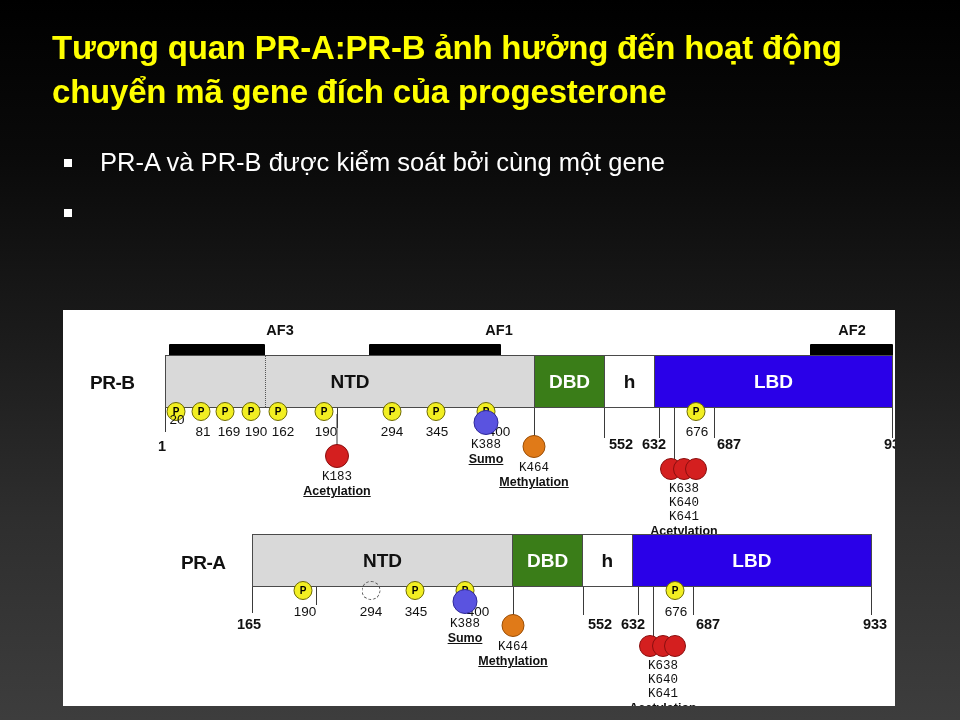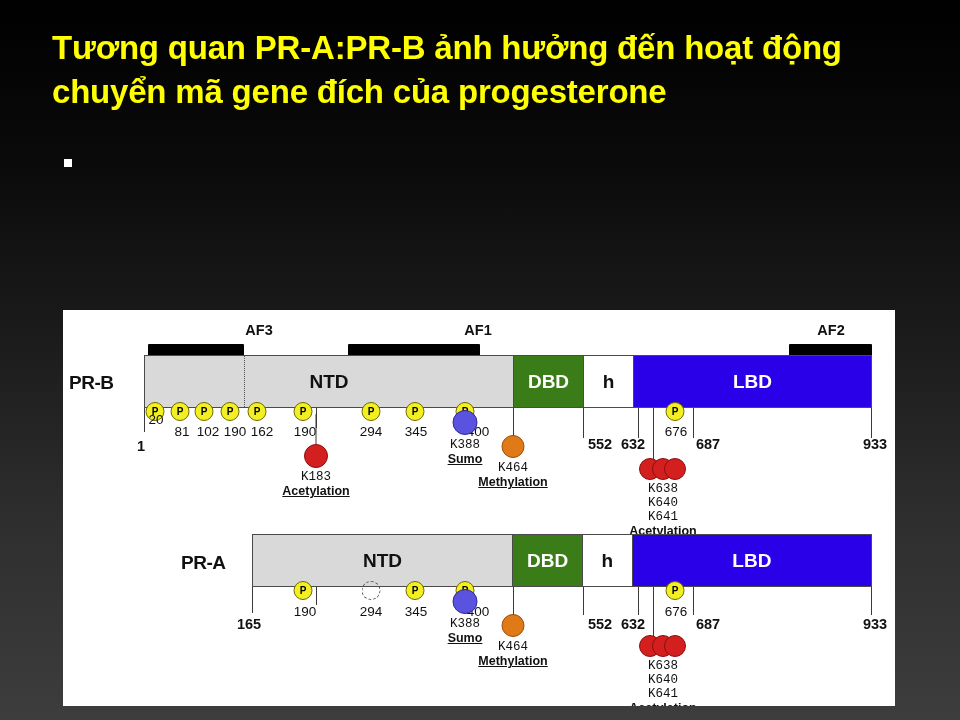--- a/index.html
+++ b/index.html
@@ -50,21 +50,21 @@
 
   
   #diagram-panel {
     position: absolute;
     left: 63px; top: 310px;
     width: 832px; height: 396px;
     background: #ffffff;
     overflow: hidden;
   }
   .pr-row { position: absolute; left: 0; width: 832px; }
-  #pr-b-row { top: 0; height: 212px; }
+  #pr-b-row { top: 0; height: 212px; margin-left: 21px; }
   #pr-a-row { top: 212px; height: 184px; }
 
   
   .row-label {
     position: absolute;
     font-weight: bold;
     color: #111;
     font-size: 19px;
     letter-spacing: -0.5px;
   }
@@ -177,20 +177,24 @@
   }
   .mod-label .b { font-weight: bold; display: block; text-decoration: underline; }
   .mod-label .n { display: block; font-family: Liberation Mono, monospace; }
 </style>
 </head>
 <body>
 
 <div id="slide-title">Tương quan PR-A:PR-B ảnh hưởng đến hoạt động chuyển mã gene đích của progesterone</div>
 
 <ul id="bullet-list">
+  <li>
+    <span class="bullet-marker"></span>
+    <span>PR-A và PR-B được kiểm soát bởi cùng một gene</span>
+  </li>
   <li>
     <span class="bullet-marker"></span>
   </li>
 </ul>
 
 <div id="diagram-panel">
 
   <div class="pr-row" id="pr-b-row">
 
     <div class="af-label" style="left:196px; top:12px;">AF3</div>
@@ -236,21 +240,21 @@
     <div class="p-circle" style="left:194px; top:92px;">P</div>
     <div class="p-circle" style="left:240px; top:92px;">P</div>
     <div class="p-circle" style="left:308px; top:92px;">P</div>
     <div class="p-circle" style="left:352px; top:92px;">P</div>
     <div class="p-circle" style="left:402px; top:92px;">P</div>
     <div class="p-circle" style="left:612px; top:92px;">P</div>
 
     <div class="pos-num bold" style="left:78px;  top:128px;">1</div>
     <div class="pos-num" style="left:93px;  top:102px;">20</div>
     <div class="pos-num" style="left:119px; top:114px;">81</div>
-    <div class="pos-num" style="left:145px; top:114px;">102</div>
+    <div class="pos-num" style="left:145px; top:114px;">169</div>
     <div class="pos-num" style="left:172px; top:114px;">190</div>
     <div class="pos-num" style="left:199px; top:114px;">162</div>
     <div class="pos-num" style="left:242px; top:114px;">190</div>
     <div class="pos-num" style="left:308px; top:114px;">294</div>
     <div class="pos-num" style="left:353px; top:114px;">345</div>
     <div class="pos-num" style="left:415px; top:114px;">400</div>
     <div class="pos-num bold" style="left:537px; top:126px;">552</div>
     <div class="pos-num bold" style="left:570px; top:126px;">632</div>
     <div class="pos-num" style="left:613px; top:114px;">676</div>
     <div class="pos-num bold" style="left:645px; top:126px;">687</div>

